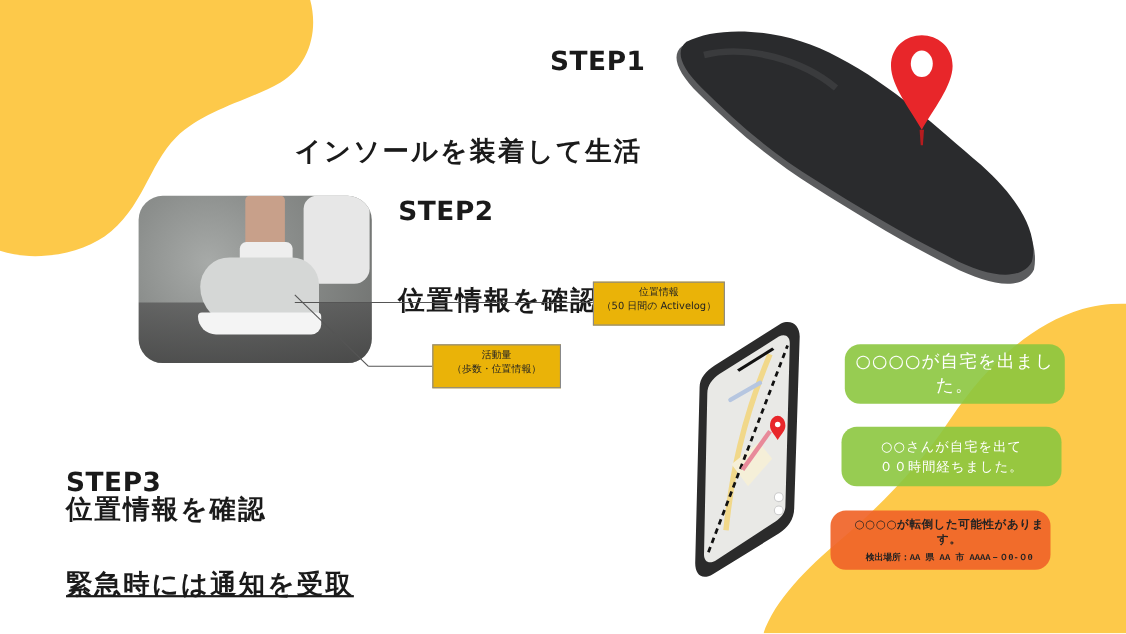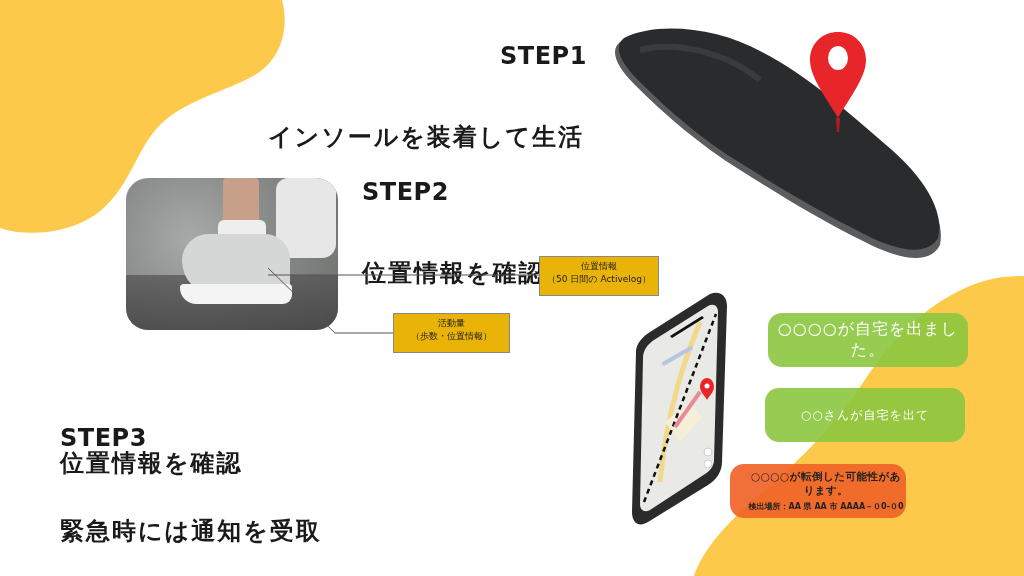--- a/index.html
+++ b/index.html
@@ -12,21 +12,21 @@
 
   .step-title { position: absolute; font-weight: bold; font-size: 24px; letter-spacing: 0.5px; z-index: 3; }
   .step-text { position: absolute; font-weight: bold; font-size: 24px; letter-spacing: 2px; z-index: 3; white-space: nowrap; margin-top: 35px; }
 
   #step1-title { left: 500px; top: 42px; }
   #step1-text  { left: 268px; top: 86px; }
   #step2-title { left: 362px; top: 178px; }
   #step2-text  { left: 362px; top: 222px; }
   #step3-title { left: 60px; top: 408px; margin-top: 16px; }
   #step3-line1 { left: 60px; top: 412px; }
-  #step3-line2 { left: 60px; top: 480px; }
+  #step3-line2 { left: 60px; top: 480px; text-decoration: underline; }
 
   .photo { position: absolute; left: 126px; top: 178px; width: 212px; height: 152px; border-radius: 22px; overflow: hidden; z-index: 2;
     background: radial-gradient(circle at 30% 40%, #a7aaa8 0, #8c8f8d 40%, #6f716f 100%); }
   .photo .ground { position: absolute; left: 0; right: 0; bottom: 0; height: 55px; background: linear-gradient(180deg, #555 0%, #3c3c3c 100%); opacity: 0.75; }
   .photo .leg { position: absolute; left: 97px; top: 0; width: 36px; height: 48px; background: #c8a08a; border-radius: 4px; }
   .photo .sock { position: absolute; left: 92px; top: 42px; width: 48px; height: 22px; background: #eeeeee; border-radius: 6px; }
   .photo .shoe { position: absolute; left: 56px; top: 56px; width: 108px; height: 62px; background: #d5d7d6; border-radius: 30px 28px 10px 40px; }
   .photo .sole { position: absolute; left: 54px; top: 106px; width: 112px; height: 20px; background: #f4f4f4; border-radius: 4px 4px 10px 18px; }
   .photo .shoe2 { position: absolute; left: 150px; top: 0; width: 60px; height: 80px; background: #e7e7e7; border-radius: 12px 12px 14px 14px; }
 
@@ -36,23 +36,23 @@
   #callout-activity { left: 393px; top: 313px; width: 117px; height: 40px; }
 
   .insole { position: absolute; left: 610px; top: 20px; z-index: 2; }
   .phone { position: absolute; left: 630px; top: 292px; z-index: 2; }
 
   .notif { position: absolute; border-radius: 14px; z-index: 3; text-align: center; color: #fff; display: flex; flex-direction: column; justify-content: center; align-items: center; }
   .notif-green { background: rgba(140, 198, 63, 0.9); }
   .notif-orange { background: rgba(240, 100, 40, 0.92); color: #222; }
   #notif-1 { left: 768px; top: 313px; width: 200px; height: 54px; font-size: 16px; letter-spacing: 1px; }
   #notif-2 { left: 765px; top: 388px; width: 200px; height: 54px; font-size: 12px; letter-spacing: 1px; line-height: 18px; }
-  #notif-3 { left: 730px; top: 464px; width: 176px; height: 54px; padding-left: 16px; }
+  #notif-3 { left: 755px; top: 464px; width: 200px; height: 54px; padding-left: 16px; }
   #notif-3 .main { font-size: 10.5px; font-weight: bold; letter-spacing: 0.5px; }
-  #notif-3 .sub { font-size: 8px; font-weight: bold; margin-top: 3px; }
+  #notif-3 .sub { font-size: 8px; font-weight: bold; margin-top: 3px; font-family: Liberation Mono, monospace; }
 </style>
 </head>
 <body>
 
 <svg class="blob blob-tl" width="290" height="240" viewBox="0 0 290 240">
   <path d="M0,0 L282,0 C290,30 280,60 255,75 C225,92 185,100 160,125 C135,150 130,190 95,215 C70,232 30,238 0,228 Z" fill="#fdc94a"></path>
 </svg>
 <svg class="blob blob-br" width="330" height="300" viewBox="0 0 330 300">
   <path d="M330,0 L330,300 L0,300 C10,270 40,240 70,215 C110,180 140,150 170,105 C200,60 240,20 290,5 C305,1 318,0 330,0 Z" fill="#fdc94a"></path>
 </svg>
@@ -117,17 +117,18 @@
   <path d="M40,44 L72,24 L74,26 L42,46 Z" fill="#111"></path>
   <circle cx="78" cy="160" r="4" fill="#fff" stroke="#ccc"></circle>
   <circle cx="78" cy="172" r="4" fill="#fff" stroke="#ccc"></circle>
 </svg>
 
 <div class="notif notif-green" id="notif-1">
   <div>○○○○が自宅を出ました。</div>
 </div>
 <div class="notif notif-green" id="notif-2">
   <div>○○さんが自宅を出て</div>
+  <div>００時間経ちました。</div>
 </div>
 <div class="notif notif-orange" id="notif-3">
   <div class="main">○○○○が転倒した可能性があります。</div>
   <div class="sub">検出場所：AA 県 AA 市 AAAA－０0-０0</div>
 </div>
 
 </body></html>

